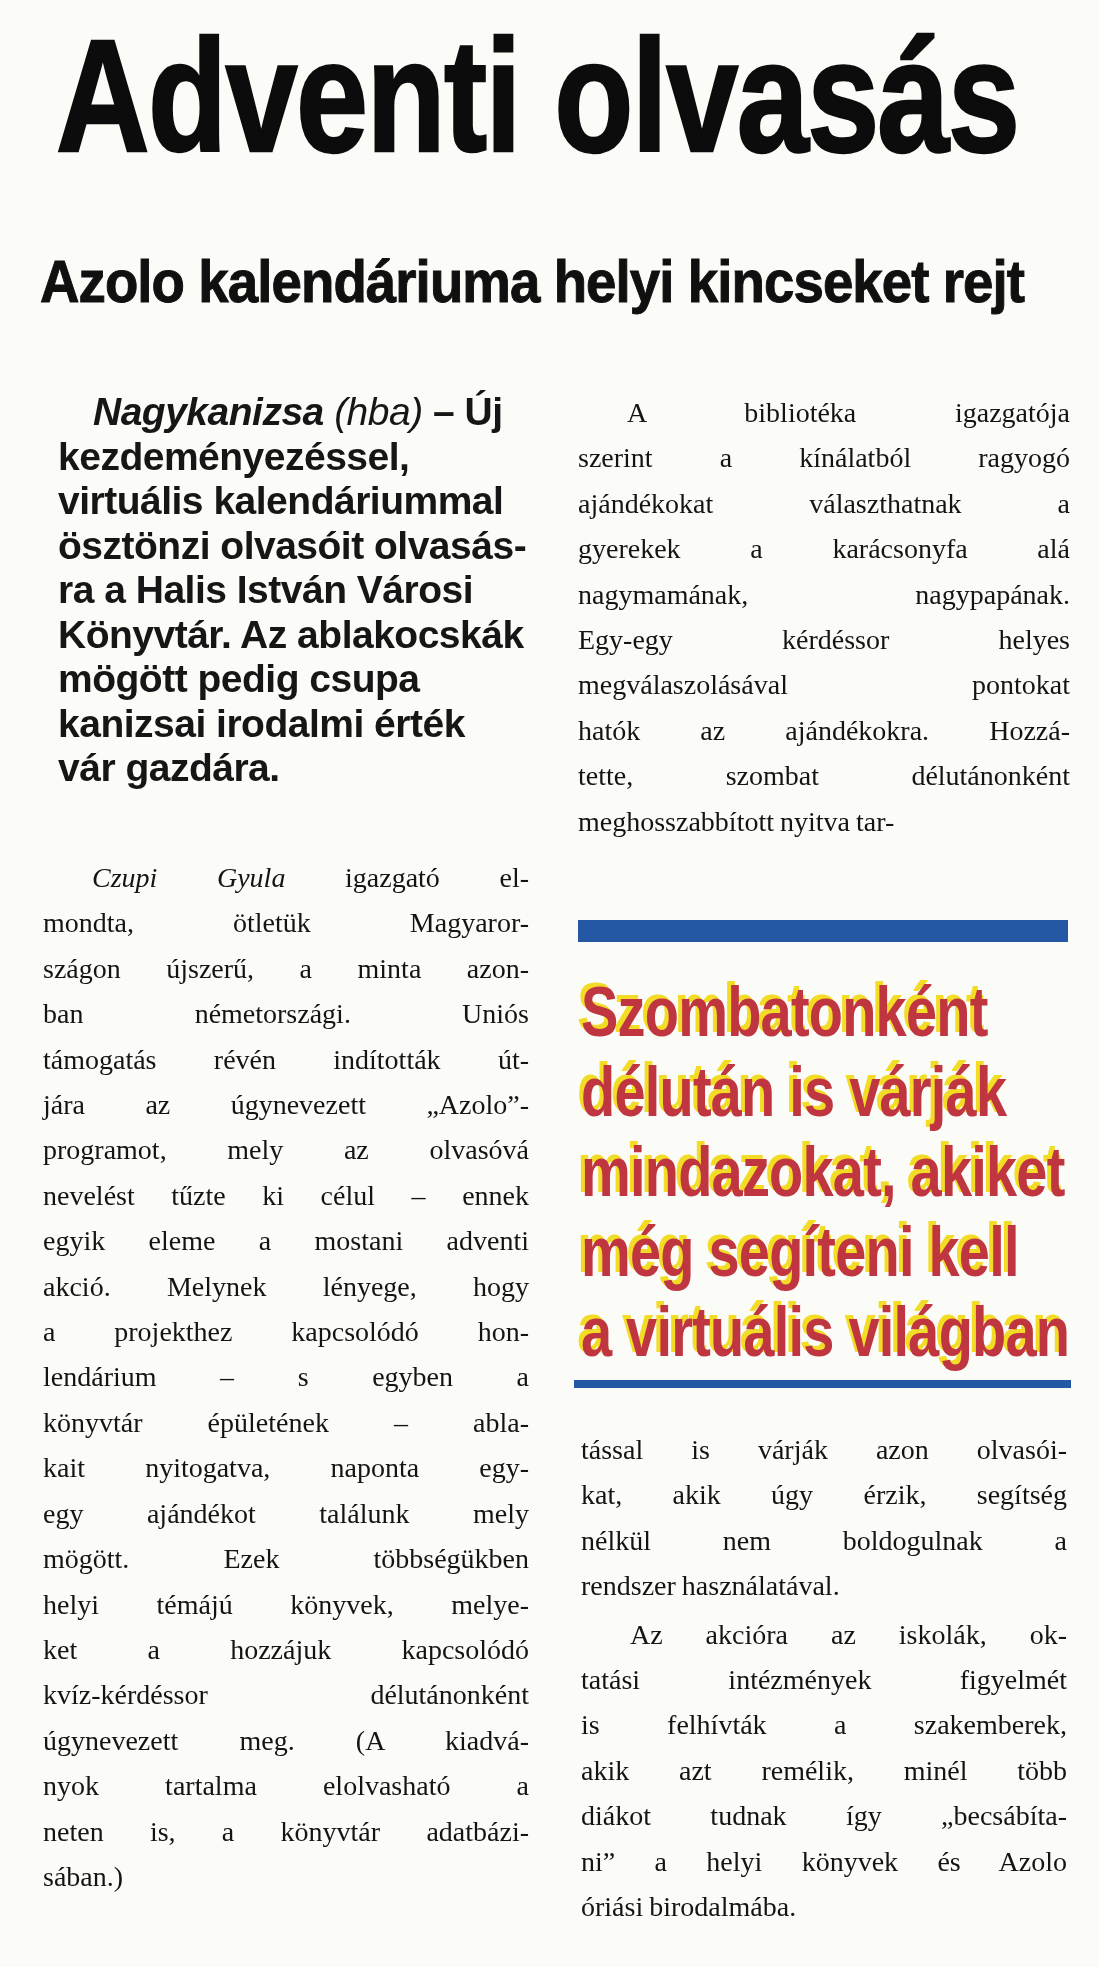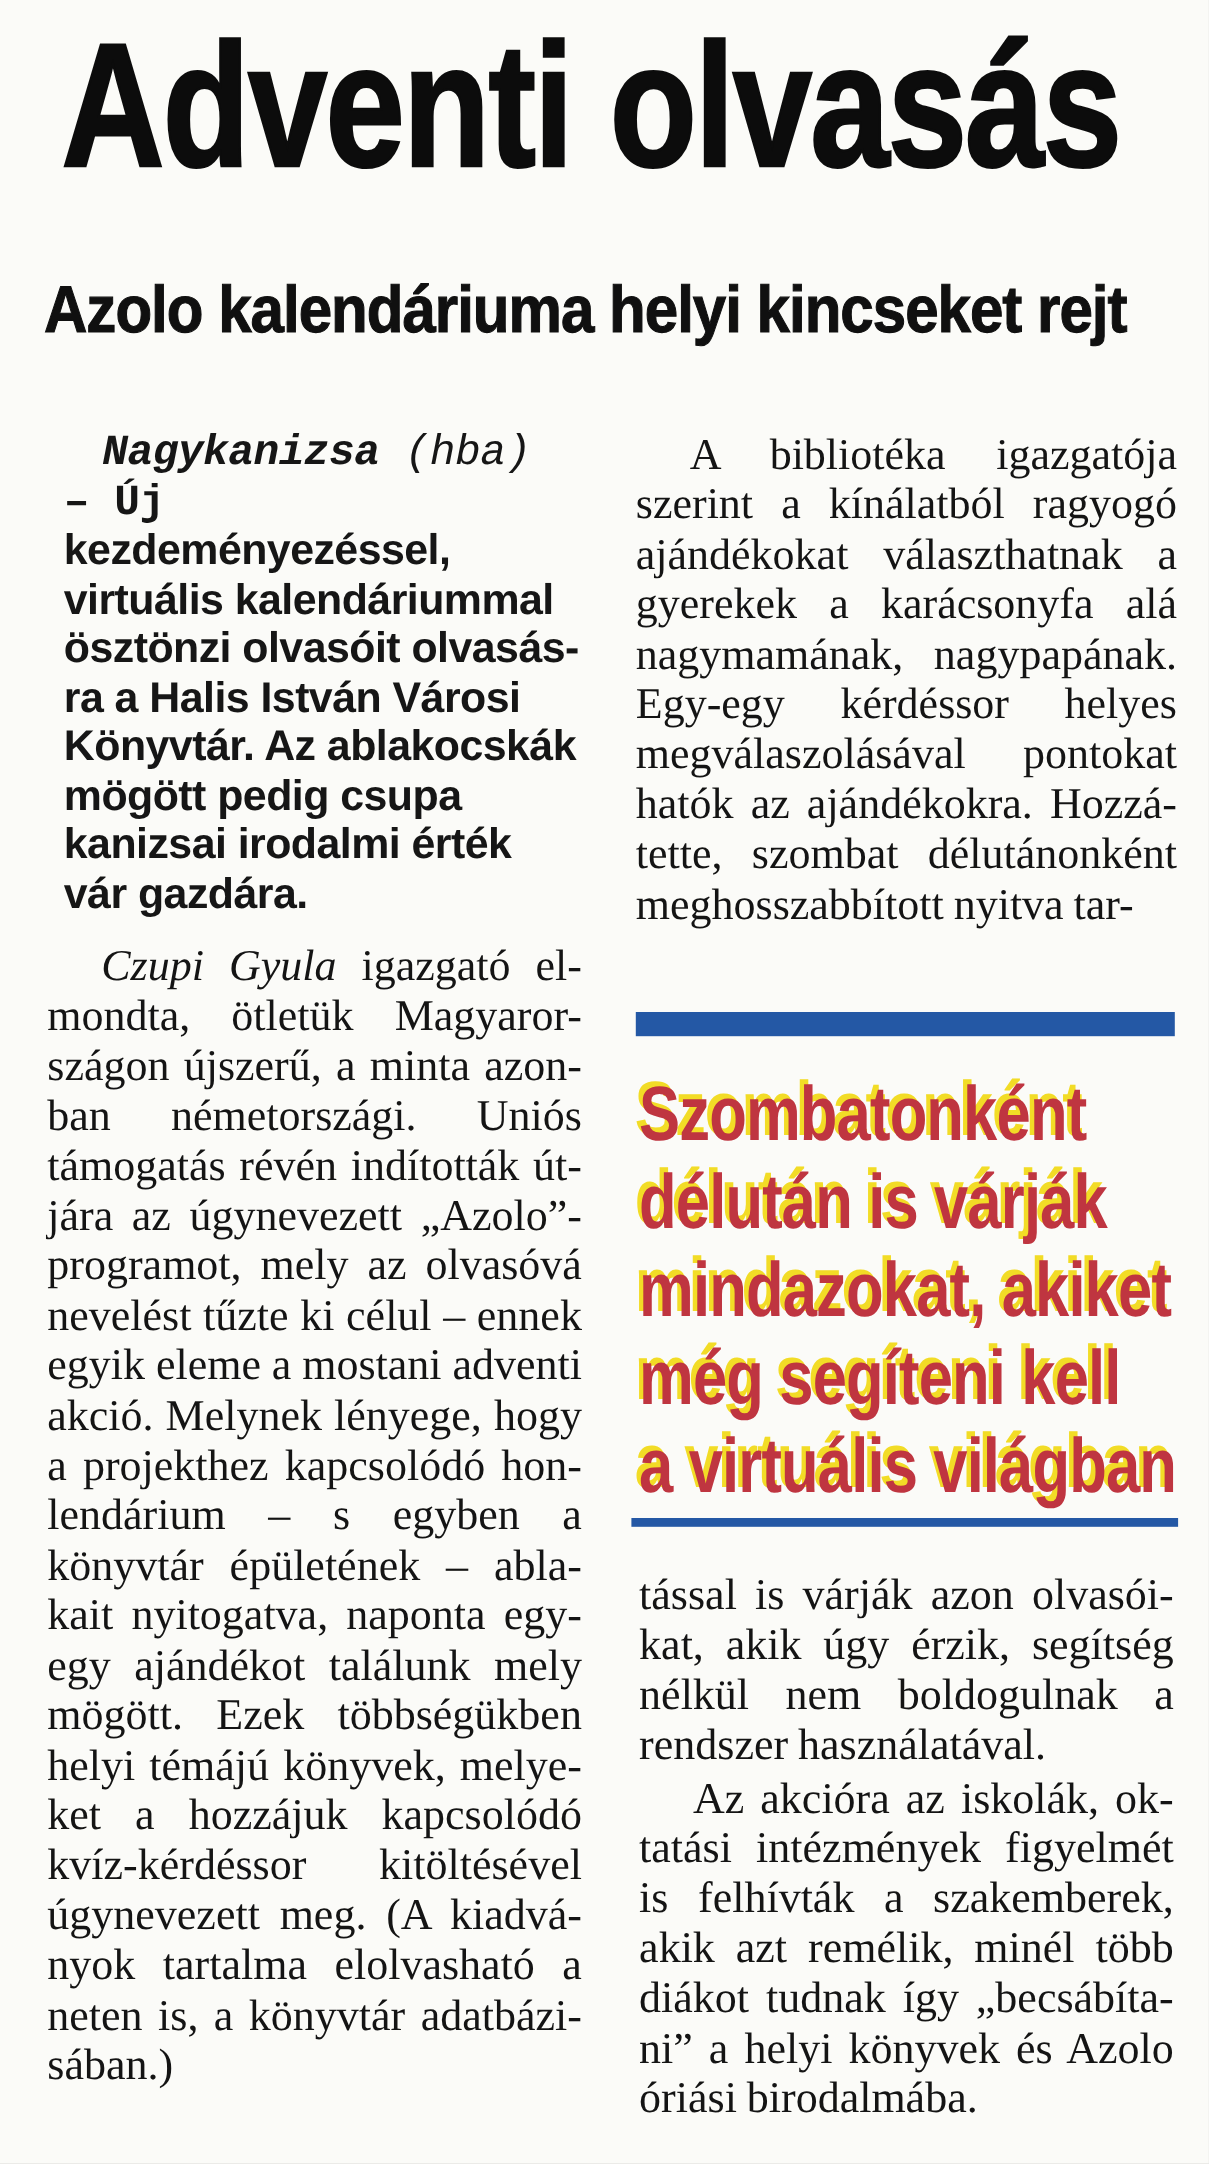--- a/index.html
+++ b/index.html
@@ -40,27 +40,27 @@
   
   .lead{
     position:absolute;left:58px;top:390px;width:470px;
     font-family:"Liberation Sans",sans-serif;
     font-weight:bold;
     font-size:39px;line-height:44.5px;
     letter-spacing:-0.5px;
     color:#161616;
   }
   .lead .tline{text-align:left;}
-  .lead .tline:first-child{text-indent:35px;font-family:Liberation Mono, monospace;}
+  .lead .tline:first-child{text-indent:35px;}
   .seg-bi{font-style:italic;}
   .seg-itl{font-style:italic;font-weight:normal;}
   .seg-it{font-style:italic;}
 
   .body-col{
-    font-size:40px;line-height:45.4px;
+    font-size:28px;line-height:45.4px;
     font-family:"Liberation Serif",serif;
     color:#141414;
     word-spacing:-1px;
   }
   .body-col .tline{
     text-align:justify;
     text-align-last:justify;
   }
   .body-col .tline.lastline{text-align-last:left;}
   .indent-first .tline:first-child{text-indent:49px;}
@@ -122,21 +122,21 @@
       <div class="tline">egyik eleme a mostani adventi</div>
       <div class="tline">akció. Melynek lényege, hogy</div>
       <div class="tline">a projekthez kapcsolódó hon-</div>
       <div class="tline">lendárium – s egyben a</div>
       <div class="tline">könyvtár épületének – abla-</div>
       <div class="tline">kait nyitogatva, naponta egy-</div>
       <div class="tline">egy ajándékot találunk mely</div>
       <div class="tline">mögött. Ezek többségükben</div>
       <div class="tline">helyi témájú könyvek, melye-</div>
       <div class="tline">ket a hozzájuk kapcsolódó</div>
-      <div class="tline">kvíz-kérdéssor kitöltésével</div>
+      <div class="tline">kvíz-kérdéssor délutánonként</div>
       <div class="tline">úgynevezett meg. (A kiadvá-</div>
       <div class="tline">nyok tartalma elolvasható a</div>
       <div class="tline">neten is, a könyvtár adatbázi-</div>
       <div class="tline lastline">sában.)</div>
     </div>
 
   <div class="right-top body-col indent-first">
       <div class="tline">A bibliotéka igazgatója</div>
       <div class="tline">szerint a kínálatból ragyogó</div>
       <div class="tline">ajándékokat választhatnak a</div>

